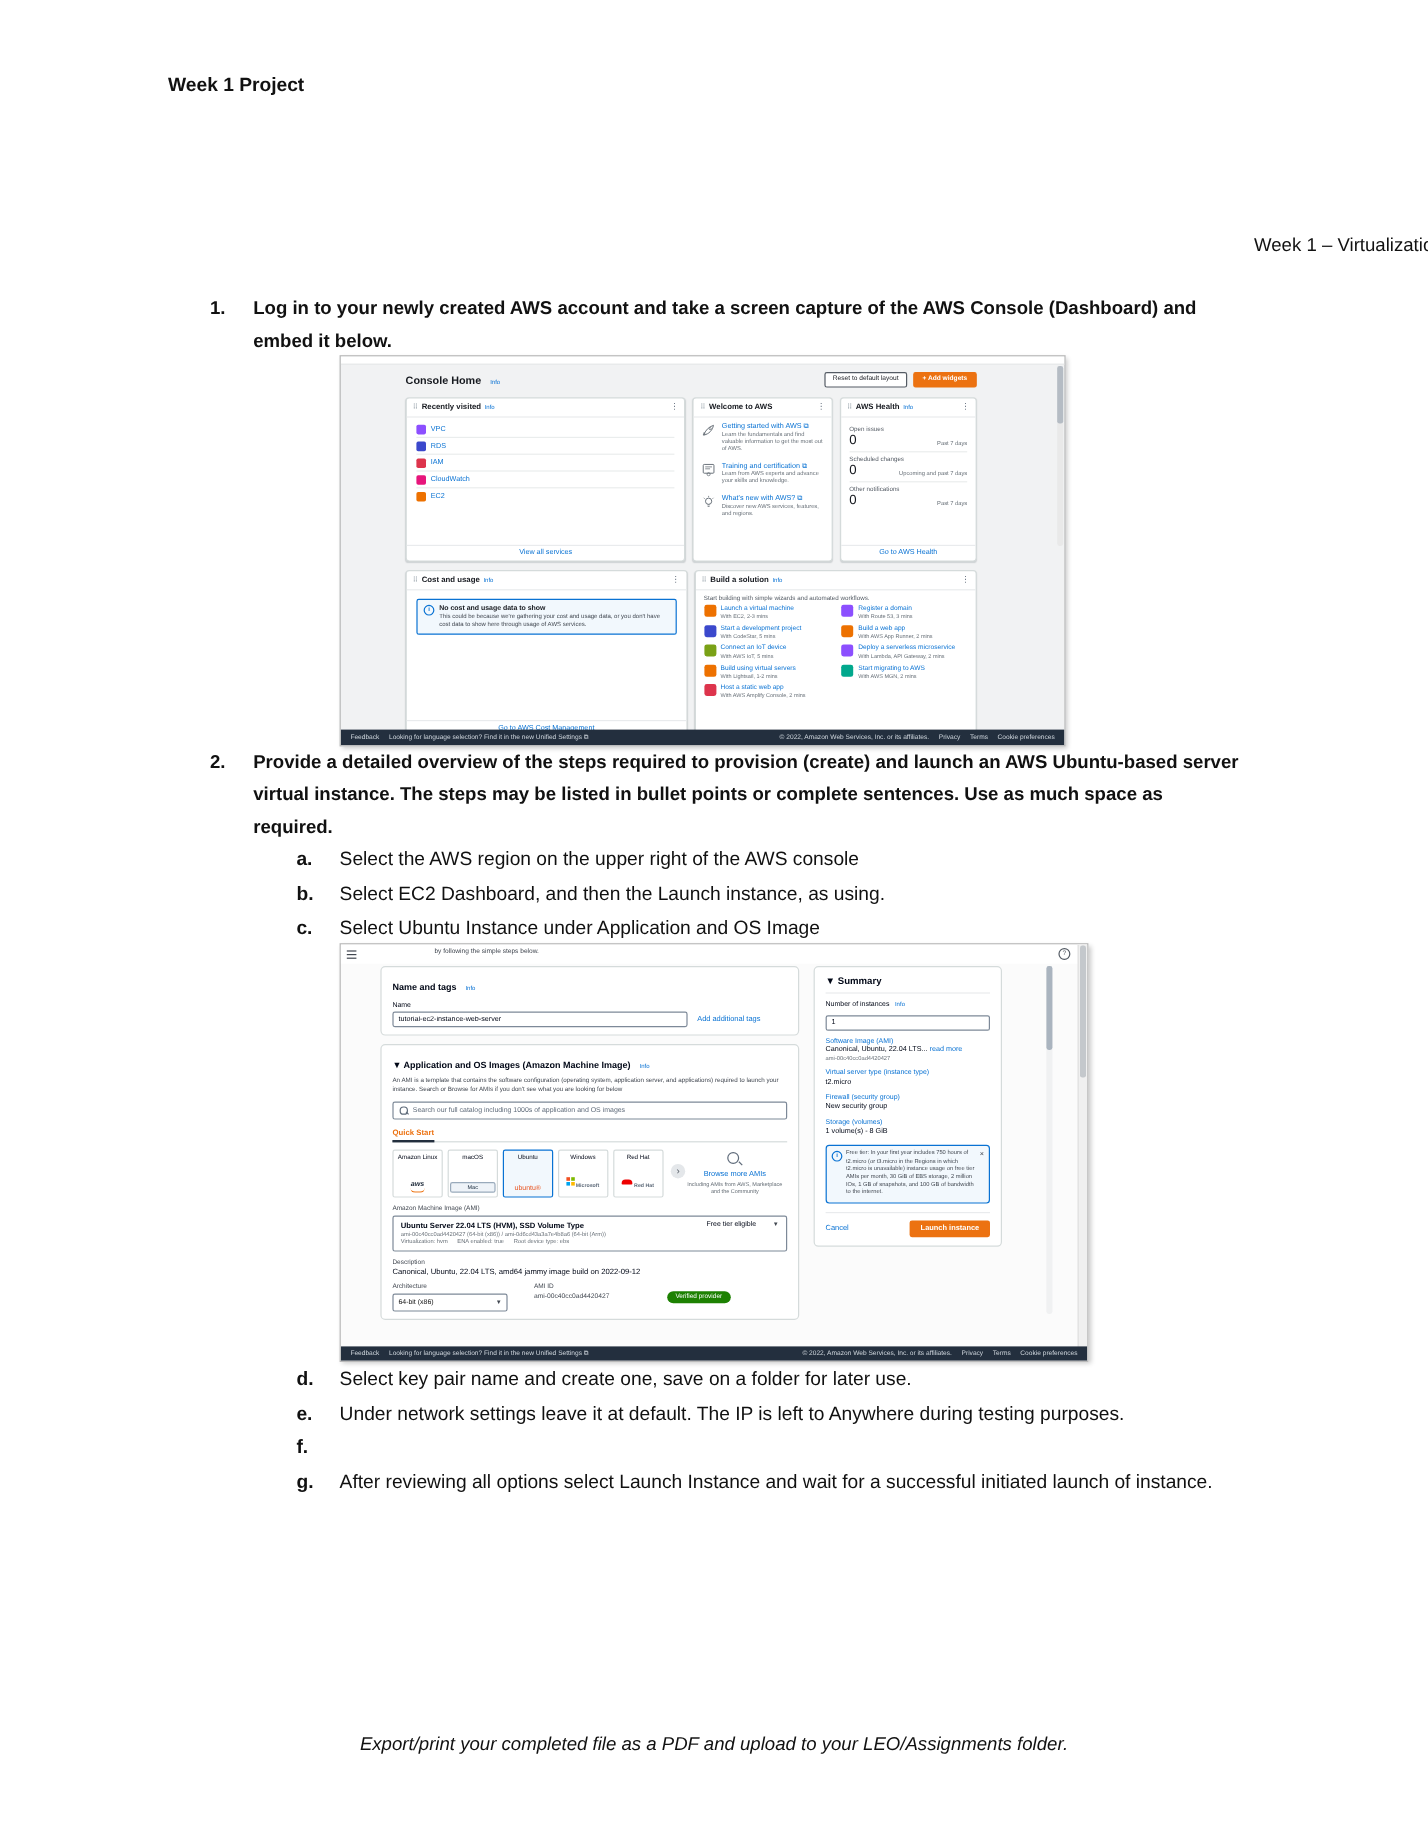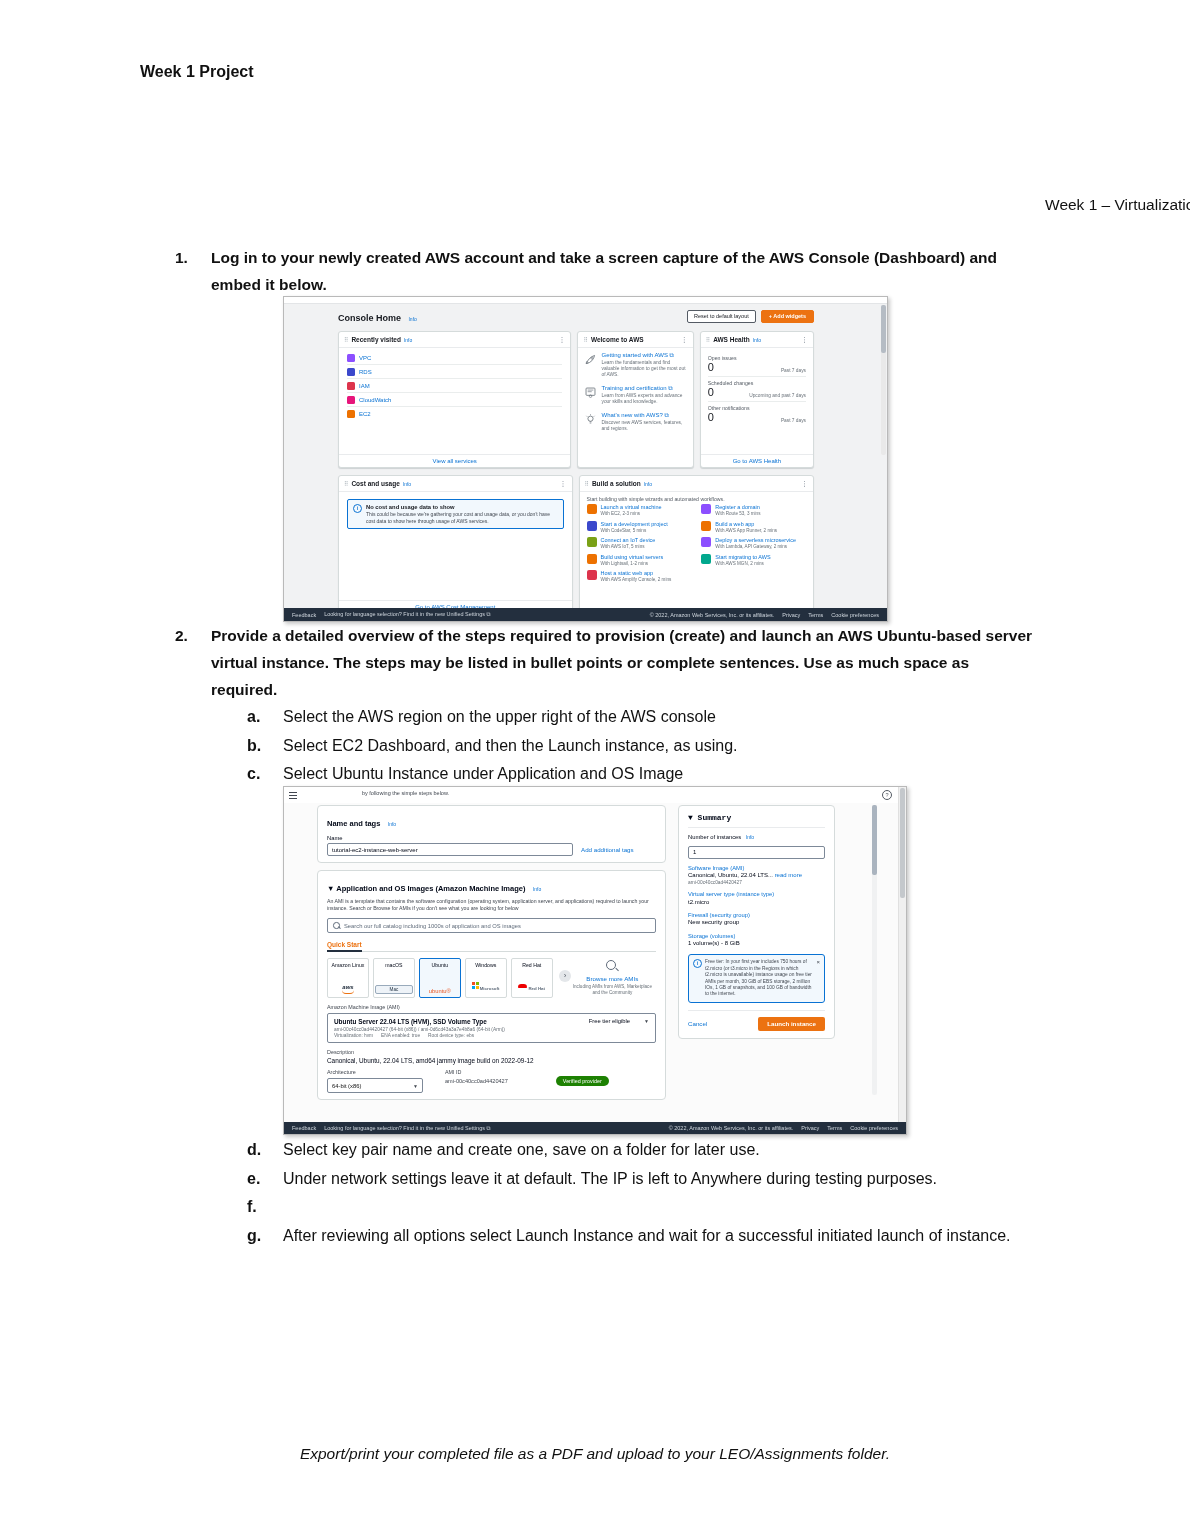--- a/index.html
+++ b/index.html
@@ -129,21 +129,21 @@
   .desc-lbl{font-size:5.4px;color:#414750;margin-top:6px;}
   .desc-val{font-size:6.4px;color:#000716;margin-top:2px;}
   .arch-row{display:flex;gap:22px;margin-top:5px;align-items:flex-start;}
   .arch-sel{width:86px;height:13px;border:1px solid #7d8998;border-radius:2px;display:flex;align-items:center;
             justify-content:space-between;padding:0 4px;font-size:5.8px;background:#fff;}
   .amiid-val{font-size:5.6px;color:#414750;margin-top:3px;}
   .vbadge{align-self:center;background:#1d8102;color:#fff;font-size:5.4px;border-radius:7px;padding:2px 7px;margin-left:26px;}
   
   .s2-summary{position:absolute;left:394px;top:18px;width:157px;}
   .sum-card{background:#fff;border:1px solid #d5dbdb;border-radius:4px;padding:7px 9px;}
-  .sum-title{font-size:8px;font-weight:bold;color:#000716;border-bottom:1px solid #e9ebed;padding-bottom:5px;font-family:Liberation Mono, monospace;}
+  .sum-title{font-size:8px;font-weight:bold;color:#000716;border-bottom:1px solid #e9ebed;padding-bottom:5px;}
   .sum-lbl{font-size:5.8px;color:#0972d3;margin-top:6px;}
   .sum-val{font-size:6px;color:#000716;margin-top:1.5px;line-height:7.2px;}
   .sum-amiid{font-size:4.8px;color:#687078;margin-top:1px;}
   .sum-inp{width:100%;margin-top:2px;}
   .sum-alert{margin-top:7px;border:1px solid #0972d3;background:#f2f8fd;border-radius:3px;padding:4px;display:flex;gap:3px;}
   .sum-alert-text{font-size:4.8px;color:#414750;line-height:6.4px;}
   .sum-alert-x{font-size:6px;color:#414750;line-height:6px;}
   .sum-actions{display:flex;justify-content:space-between;align-items:center;border-top:1px solid #e9ebed;margin-top:7px;padding-top:6px;}
   .cancel-link{font-size:6.2px;color:#0972d3;}
   .btn-launch{background:#ec7211;color:#fff;font-size:6.2px;font-weight:bold;border-radius:2px;padding:3.5px 9px;}

